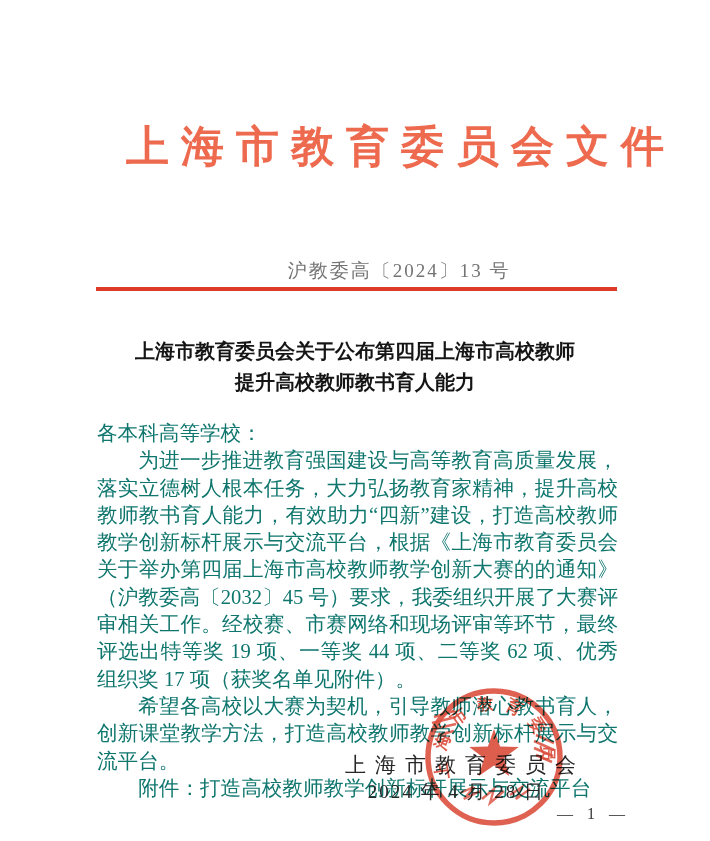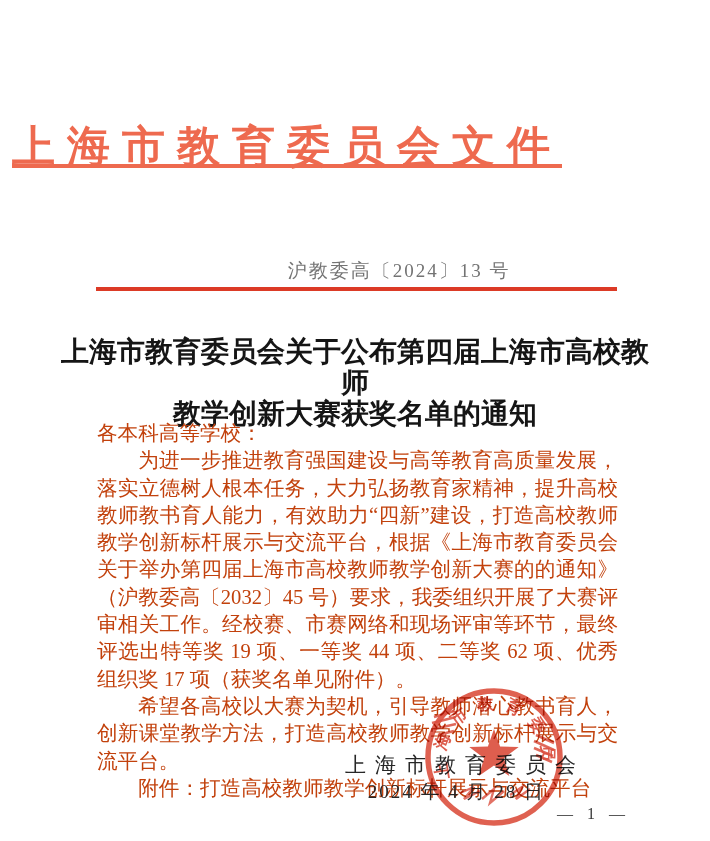--- a/index.html
+++ b/index.html
@@ -7,43 +7,42 @@
     position:relative;
     width:710px;height:841px;
     margin:0 auto;
     background:#ffffff;
     font-family:"Liberation Serif","DejaVu Serif",serif;
     overflow:hidden;
     box-shadow:0 0 6px rgba(0,0,0,.35);
   }
   .header-title{
     position:absolute;top:118px;left:0;width:676px;
-    text-align:left;
+    text-align:right;
     font-size:43px;font-weight:bold;
     letter-spacing:12px;text-indent:12px;
     white-space:nowrap;
-    text-decoration:underline;
   }
   .doc-number{
     position:absolute;top:258px;left:0;width:710px;
     text-align:center;
     font-size:19px;letter-spacing:2px;
   }
   .red-line{
     position:absolute;top:287px;left:96px;width:521px;height:3px;
     border-bottom:1px solid rgba(222,62,40,.35);
   }
   .doc-title{
     position:absolute;top:336px;left:60px;width:590px;
     text-align:center;color:#151515;
-    font-size:28px;font-weight:bold;line-height:31px;
+    font-size:20px;font-weight:bold;line-height:31px;
   }
   .body-block{
     position:absolute;top:420px;left:97px;width:521px;
-    color:#c2410c;font-size:20.6px;line-height:27.3px;
+    color:#0f766e;font-size:20.6px;line-height:27.3px;
     text-align:justify;
   }
   .body-block p{margin:0;text-indent:2em;}
   .body-block .salutation{text-indent:0;}
   .sign-name{
     position:absolute;top:751px;right:125px;
     color:#272727;font-size:21px;letter-spacing:9px;white-space:nowrap;
   }
   .sign-date{
     position:absolute;top:779px;right:165px;
@@ -64,21 +63,21 @@
 <div class="page">
 
   <div class="header-title" style="color: rgb(238, 106, 79);">上海市教育委员会文件</div>
 
   <div class="doc-number" style="color: #737373; padding-left: 44px;">沪教委高〔2024〕13 号</div>
 
   <div class="red-line" style="background: rgb(220, 58, 38);"></div>
 
   <div class="doc-title">
     <div>上海市教育委员会关于公布第四届上海市高校教师</div>
-    <div>教学创新大赛获奖名单的通知</div>
+    <div>提升高校教师教书育人能力</div>
   </div>
 
   <div class="body-block">
     <p class="salutation">各本科高等学校：</p>
     <p>为进一步推进教育强国建设与高等教育高质量发展，落实立德树人根本任务，大力弘扬教育家精神，提升高校教师教书育人能力，有效助力“四新”建设，打造高校教师教学创新标杆展示与交流平台，根据《上海市教育委员会关于举办第四届上海市高校教师教学创新大赛的的通知》（沪教委高〔2032〕45 号）要求，我委组织开展了大赛评审相关工作。经校赛、市赛网络和现场评审等环节，最终评选出特等奖 19 项、一等奖 44 项、二等奖 62 项、优秀组织奖 17 项（获奖名单见附件）。</p>
     <p>希望各高校以大赛为契机，引导教师潜心教书育人，创新课堂教学方法，打造高校教师教学创新标杆展示与交流平台。</p>
     <p>附件：打造高校教师教学创新标杆展示与交流平台</p>
   </div>
 
   <div class="sign-name">上海市教育委员会</div>

